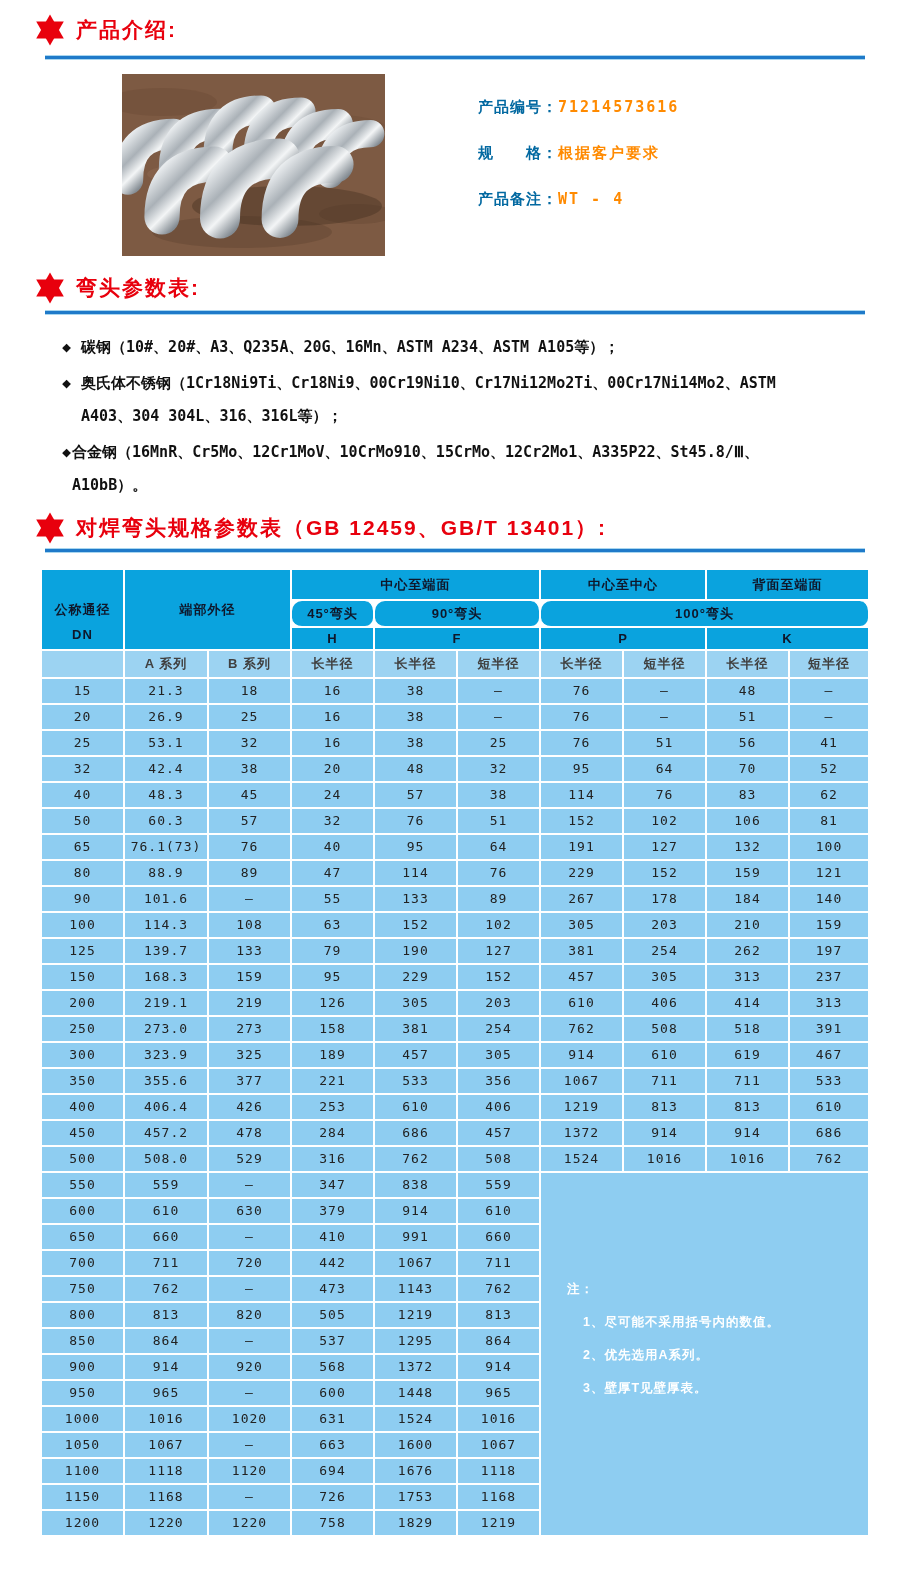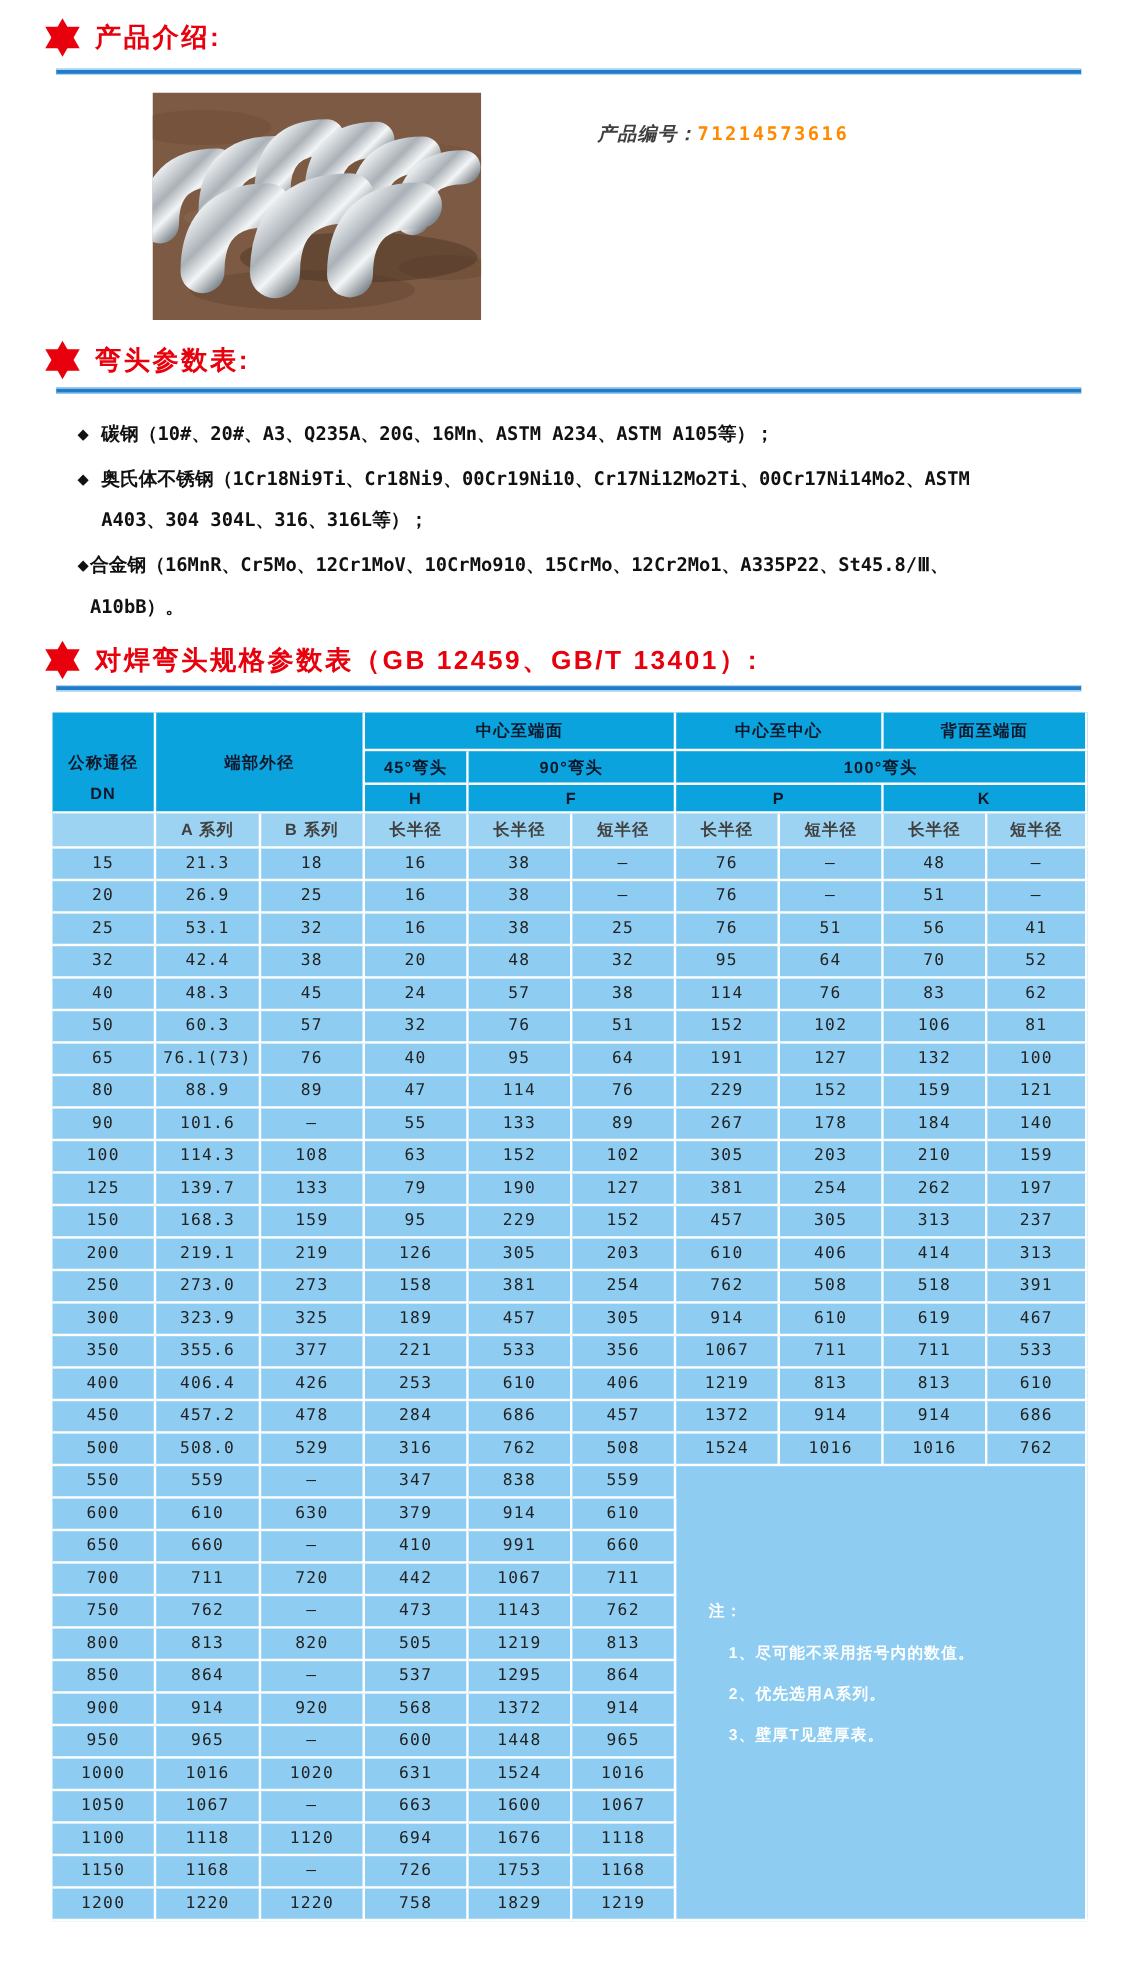--- a/index.html
+++ b/index.html
@@ -16,38 +16,38 @@
   .rule{position:absolute;left:45px;width:820px;height:3px;background:var(--rule-blue,#1f7ac9);
         border-top:1px solid var(--rule-blue-light,#a9d6ef);border-bottom:1px solid var(--rule-blue-light,#a9d6ef);}
   #rule1{top:55px;} #rule2{top:310px;} #rule3{top:548px;}
 
   
   .photo{position:absolute;left:122px;top:74px;width:263px;height:182px;}
   .photo svg{display:block;width:263px;height:182px;}
 
   .fields{position:absolute;left:478px;top:84px;}
   .field{display:flex;align-items:center;height:46px;font-size:15px;font-weight:bold;}
-  .field .label{color:#404040;letter-spacing:1px;white-space:pre;font-style:italic;}
+  .field .label{color:#0369a1;letter-spacing:1px;white-space:pre;}
   .field .value{color:var(--accent-orange,#ff8a00);font-family:"DejaVu Sans Mono",monospace;letter-spacing:2px;}
 
   
   .bullets{position:absolute;left:62px;top:331px;width:800px;}
   .bullet-item{display:flex;font-size:15px;color:#111;line-height:33px;margin-bottom:3px;
                font-family:"DejaVu Sans Mono",monospace;font-weight:bold;}
   .bullet-item .diamond{margin-right:10px;flex:0 0 auto;}
   .bullet-item.tight .diamond{margin-right:1px;}
   .bullet-item .btext{width:742px;}
 
   
   table.spec{position:absolute;left:42px;top:570px;width:828px;border-collapse:separate;border-spacing:0;
              table-layout:fixed;text-align:center;}
   table.spec th,table.spec td{border-right:2px solid #fff;border-bottom:2px solid #fff;padding:0;overflow:hidden;}
   table.spec thead th{background:var(--header-blue,#0aa3de);color:#0f172a;font-size:13px;font-weight:bold;letter-spacing:1px;}
   table.spec thead tr.r1 th{height:29px;}
-  table.spec thead tr.r2 th{height:25px;}
+  table.spec thead tr.r2 th{height:25px;border-radius:10px;}
   table.spec thead tr.r3 th{height:21px;}
   table.spec thead tr.r4 th{height:26px;background:var(--subheader-blue,#9cd3f2);color:#404040;}
   table.spec thead th .dn1{margin-top:24px;}
   table.spec thead th .dn2{margin-top:8px;}
   table.spec tbody td{background:var(--cell-blue,#8ecdf1);color:var(--cell-text,#222);height:24px;line-height:24px;
                       font-family:"DejaVu Sans Mono",monospace;font-size:13px;letter-spacing:1px;}
   table.spec td.note-cell{background:var(--cell-blue,#8ecdf1);text-align:left;vertical-align:middle;
                           padding:0 8px 30px 26px;color:#fff;font-size:12.5px;font-weight:bold;
                           font-family:"Liberation Sans",sans-serif;letter-spacing:1px;line-height:normal;}
   .note-cell .nt{margin-bottom:6px;}
@@ -99,20 +99,28 @@
       <use href="#elb" transform="translate(40,88) scale(1.1)"></use>
       <use href="#elb" transform="translate(98,82) scale(1.25)"></use>
       <use href="#elb" transform="translate(158,88) scale(1.15)"></use>
     </svg>
   </div>
 
   <div class="fields">
     <div class="field">
       <span class="label">产品编号：</span>
       <span class="value">71214573616</span>
+    </div>
+    <div class="field">
+      <span class="label">规　　格：</span>
+      <span class="value">根据客户要求</span>
+    </div>
+    <div class="field">
+      <span class="label">产品备注：</span>
+      <span class="value">WT - 4</span>
     </div>
   </div>
 
   <div class="sec" id="sec2">
     <span class="star">
       <svg viewBox="0 0 26 26">
           <polygon points="13,0.5 24.2,20 1.8,20"></polygon>
           <polygon points="13,25.5 1.8,6 24.2,6"></polygon>
         </svg>
     </span>

